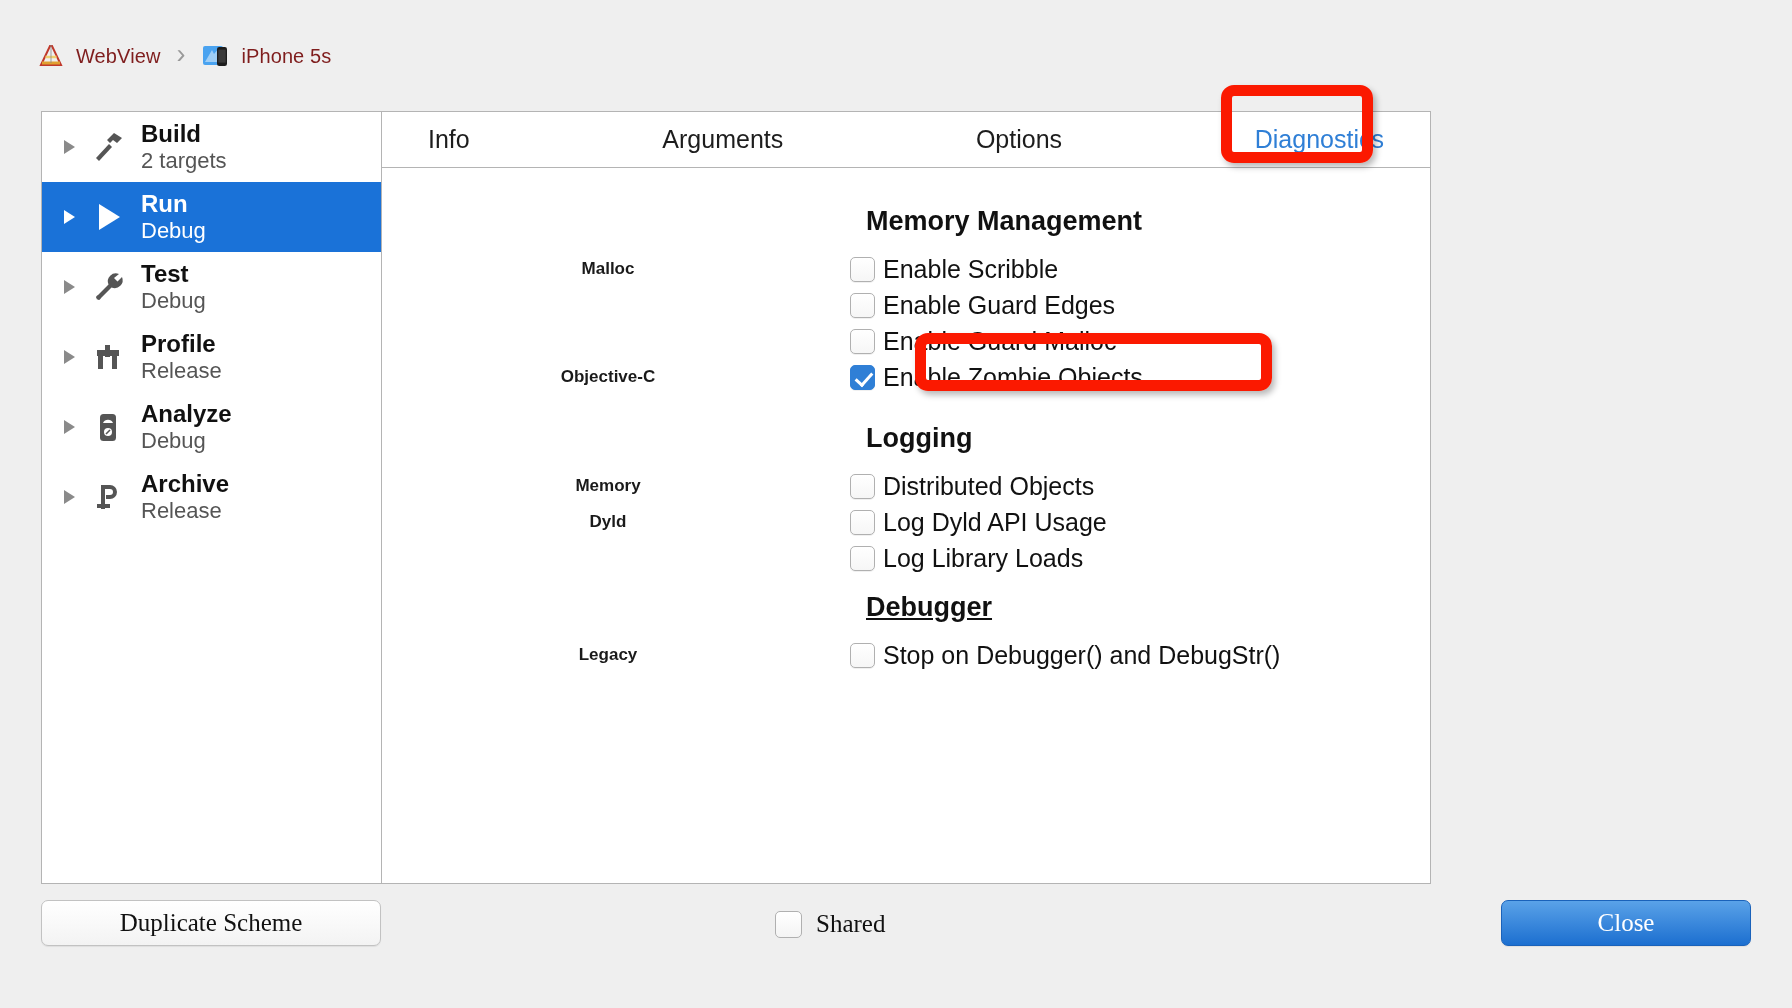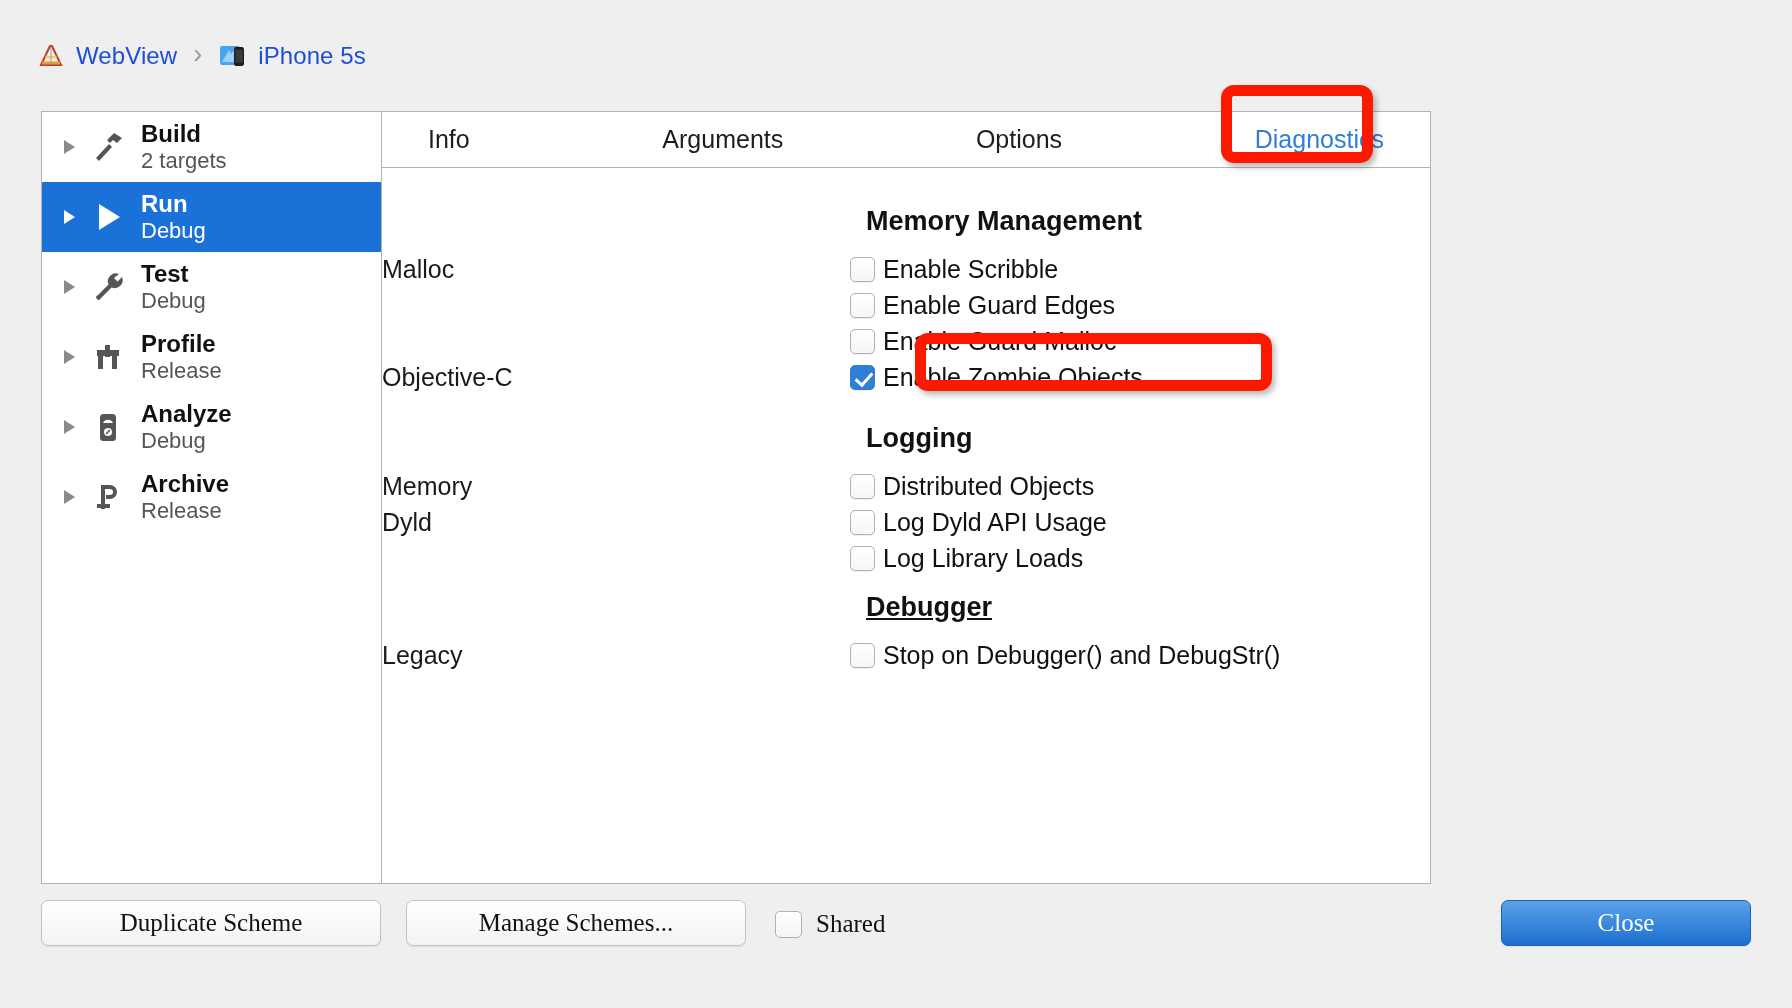--- a/index.html
+++ b/index.html
@@ -11,21 +11,21 @@
     overflow: hidden;
   }
   #root { position: relative; width: 1792px; height: 1008px; }
 
   
   .breadcrumb {
     position: absolute; left: 36px; top: 38px;
     display: flex; align-items: center; gap: 10px;
     height: 36px;
   }
-  .bc-label { font-size: 24px; color: #1d4ed8; letter-spacing: .1px; }
+  .bc-label { font-size: 20px; color: #7f1d1d; letter-spacing: .1px; }
   .bc-sep { font-size: 27px; color: #9a9a9a; font-weight: 300; margin: 0 6px; padding-bottom:3px;}
   .bc-icon { width: 30px; height: 30px; display: block; }
 
   
   .panel {
     position: absolute; left: 41px; top: 111px;
     width: 1390px; height: 773px;
     background: #ffffff;
     border: 1px solid #b4b4b4;
     display: flex;
@@ -82,24 +82,25 @@
     font-size: 27px; font-weight: bold; color: #111;
     text-align: left;
     margin-left: 484px;
     margin-bottom: 14px;
   }
   .section-head.logging { margin-top: 28px; }
   .section-head.debugger { margin-top: 16px; text-decoration: underline; }
 
   .opt-row { display: flex; align-items: center; height: 36px; margin-bottom: 0px; }
   .opt-label {
-    width: 468px; text-align: left;
-    font-size: 25px; color: #1a1a1a;
+    width: 468px; text-align: center;
+    font-size: 17px; color: #1a1a1a;
     padding-right: 16px;
     white-space: nowrap;
+    font-weight: bold;
   }
   .cbox {
     width: 25px; height: 25px; flex: none;
     border: 1px solid #b0b0b0; border-radius: 5px;
     background: linear-gradient(#ffffff, #f6f6f6);
     box-shadow: 0 1px 0 rgba(0,0,0,.06);
     position: relative;
   }
   .cbox.checked {
     background: #2f7fd6; border-color: #2f7fd6;
@@ -307,21 +308,20 @@
             <span class="opt-label">Legacy</span>
             <span class="cbox"></span>
             <span class="opt-text">Stop on Debugger() and DebugStr()</span>
           </div>
         </div>
     </div>
   </div>
 
   <div class="bottom">
     <div class="btn" id="btn-duplicate">Duplicate Scheme</div>
-    <div class="btn" id="btn-manage">Manage Schemes...</div>
     <div class="shared-wrap">
       <div class="shared-box"></div>
       <div class="shared-label">Shared</div>
     </div>
     <div class="btn" id="btn-close">Close</div>
   </div>
 
   <div class="annot" id="annot-diagnostics"></div>
   <div class="annot" id="annot-zombie"></div>
 

